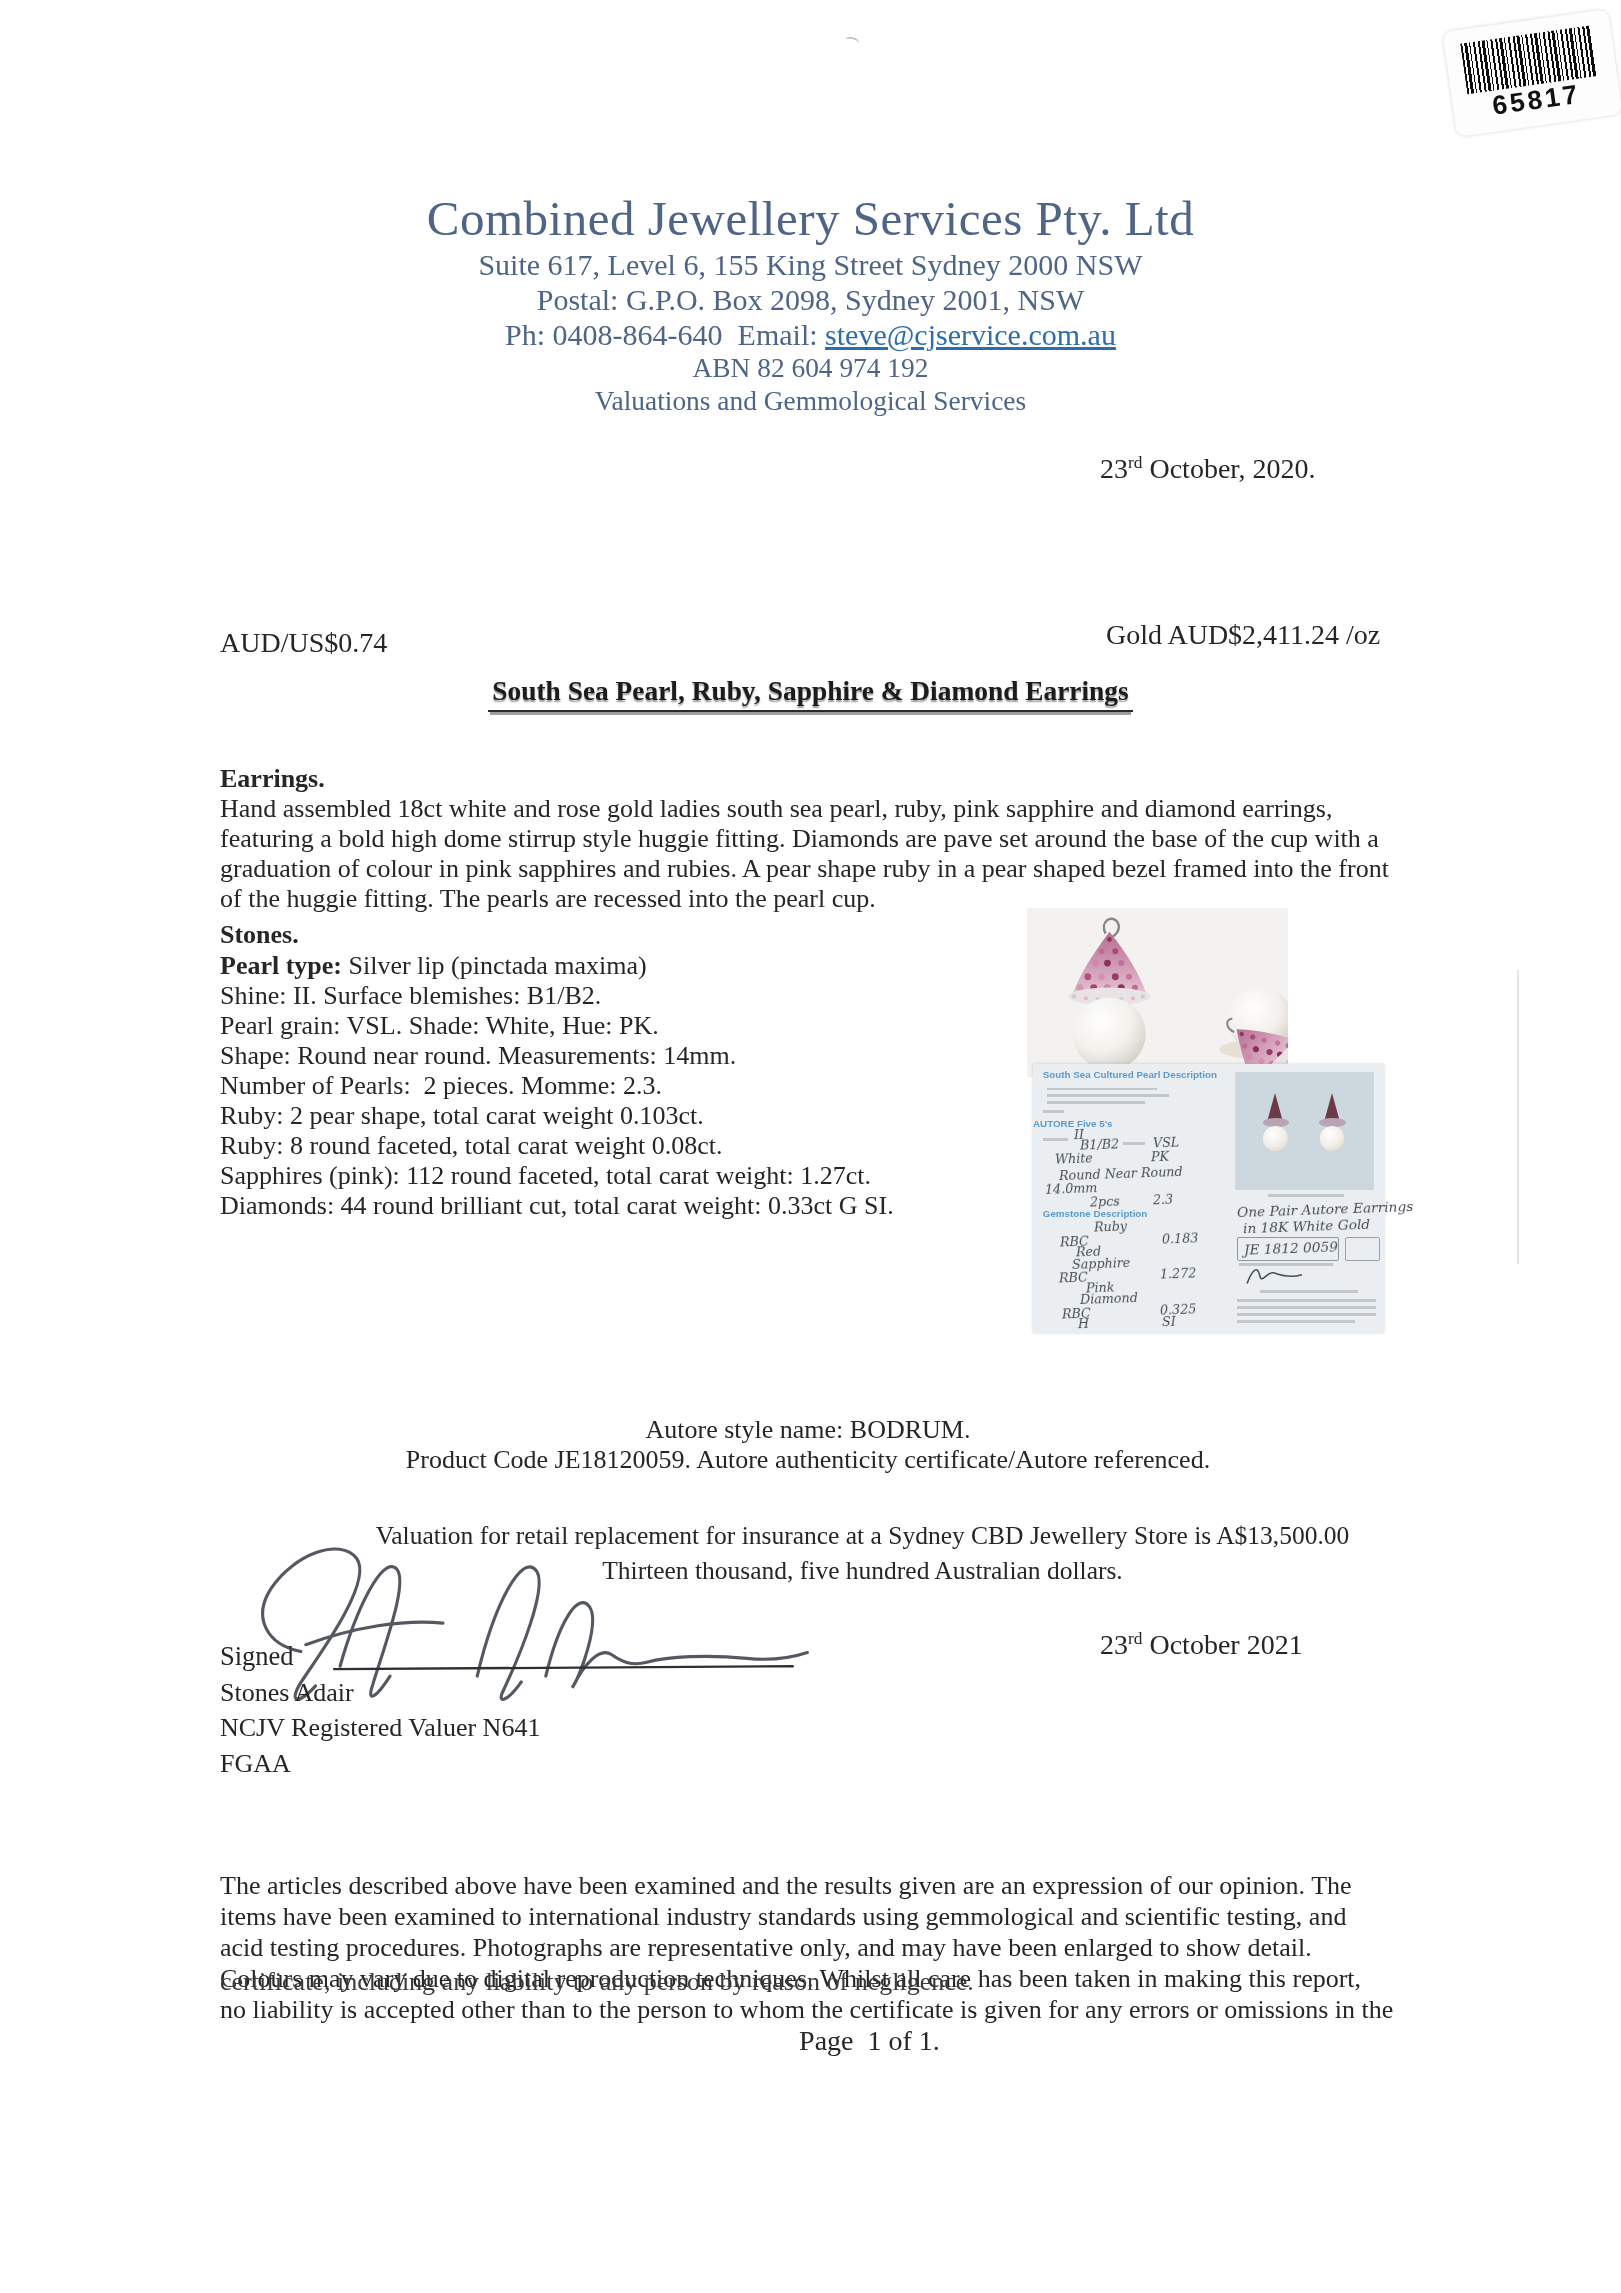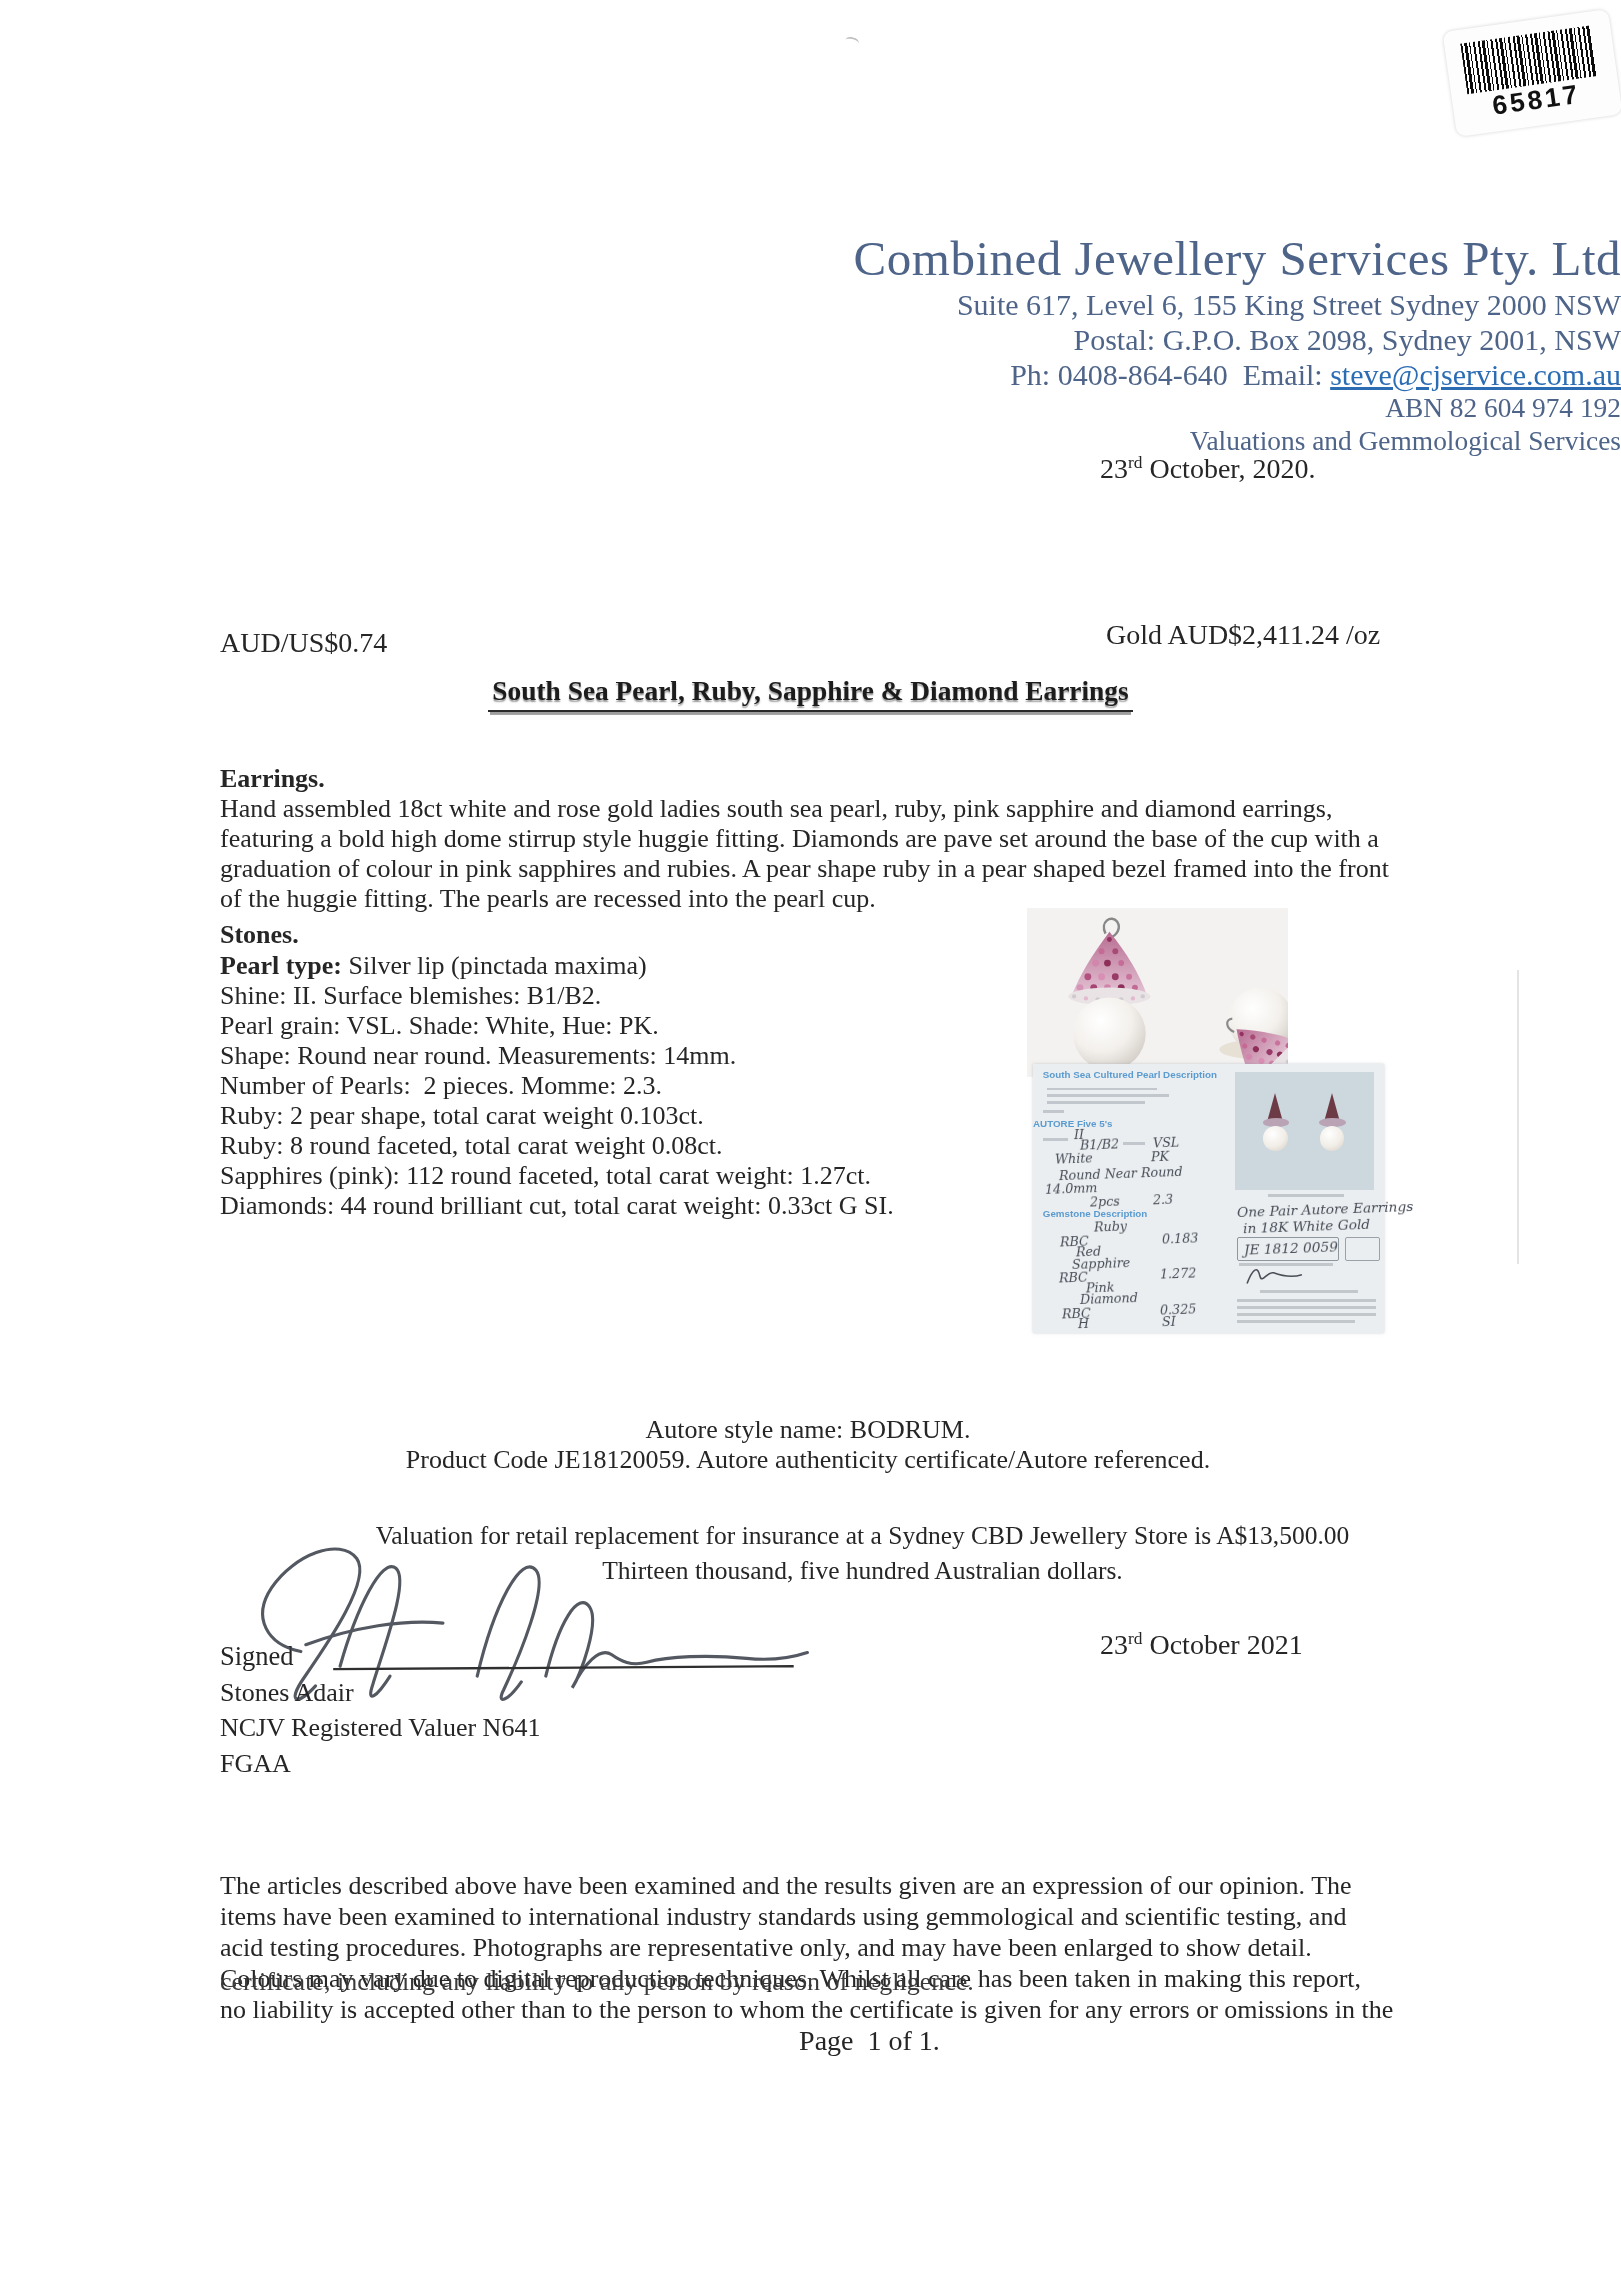--- a/index.html
+++ b/index.html
@@ -8,21 +8,21 @@
   .abs{position:absolute;}
   .txt{white-space:pre-wrap;}
   
   .sticker{left:1449px;top:19.6px;width:167px;height:106px;background:#fdfdfd;border-radius:9.8px;
            transform:rotate(-8deg);box-shadow:0 0 3.9px rgba(0,0,0,.18);}
   .bars{position:absolute;left:15.7px;top:13.7px;width:131px;height:51px;
         background:repeating-linear-gradient(90deg,#0c0c0c 0 2px,#fff 2px 3.9px,#0c0c0c 3.9px 6.9px,#fff 6.9px 8.8px,#0c0c0c 8.8px 9.8px,#fff 9.8px 12.7px,#0c0c0c 12.7px 14.7px,#fff 14.7px 17.6px);}
   .bar-num{position:absolute;left:0;top:65px;width:100%;text-align:center;
            font-family:"Liberation Sans",sans-serif;font-weight:bold;font-size:26.5px;letter-spacing:2.9px;color:#111;}
   
-  .hdr{left:0;top:190px;width:100%;text-align:right;color:#4e6489;margin-top:40px;}
+  .hdr{left:0;top:190px;width:100%;text-align:center;color:#4e6489;}
   .hdr h1{margin:0;font-size:49px;font-weight:normal;line-height:57px;letter-spacing:0.5px;}
   .addr{font-size:30px;line-height:35px;}
   .addr-sm{font-size:27.4px;line-height:33px;}
   .email{color:#2b6cb3;text-decoration:underline;cursor:pointer;}
   
   .date-top{left:1100px;top:453px;font-size:28px;}
   .rate-l{left:220px;top:627px;font-size:28px;}
   .rate-r{left:1106px;top:619px;font-size:28px;}
   sup{font-size:.62em;}
   .doc-title{left:0;top:676px;width:100%;text-align:center;}

